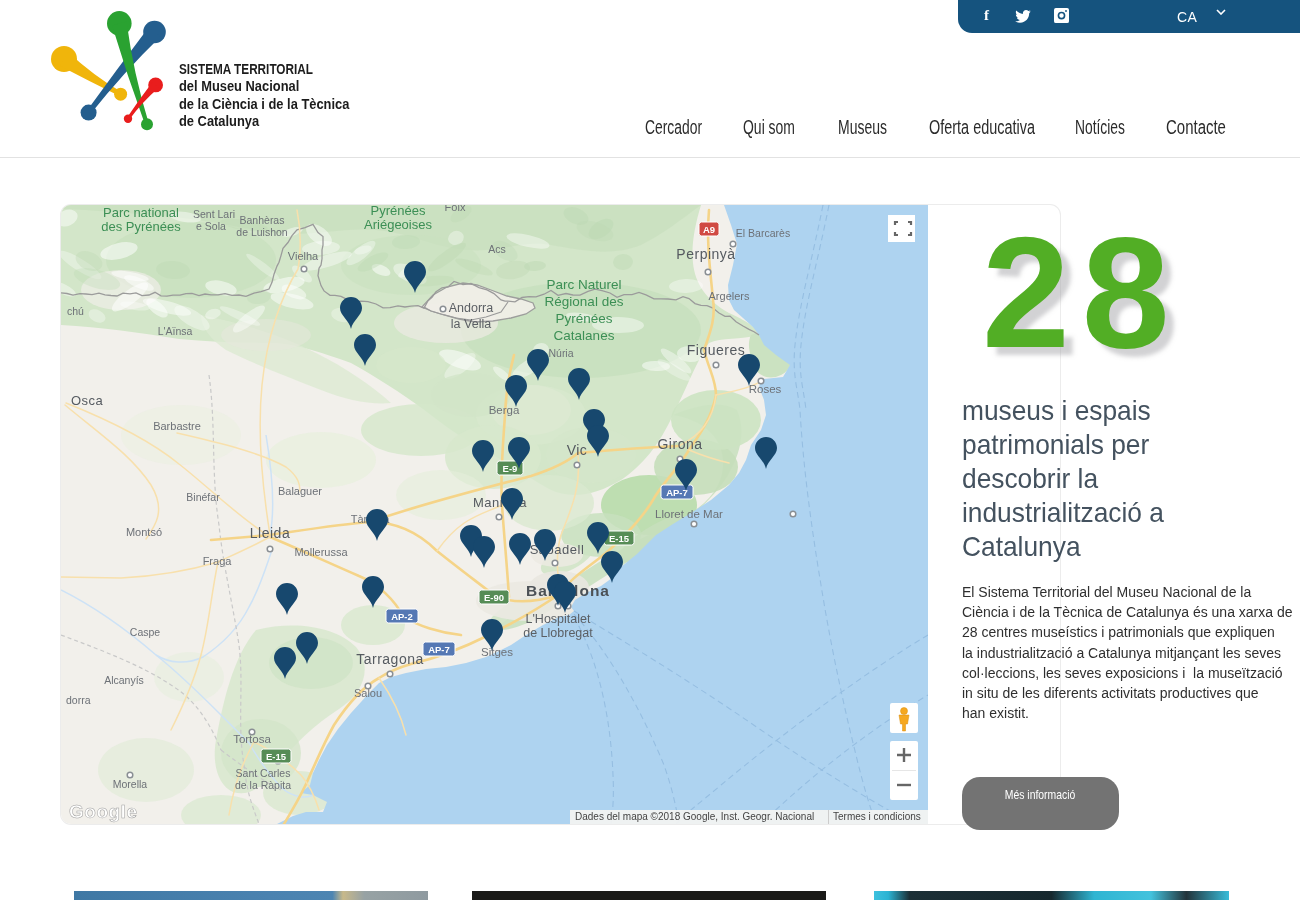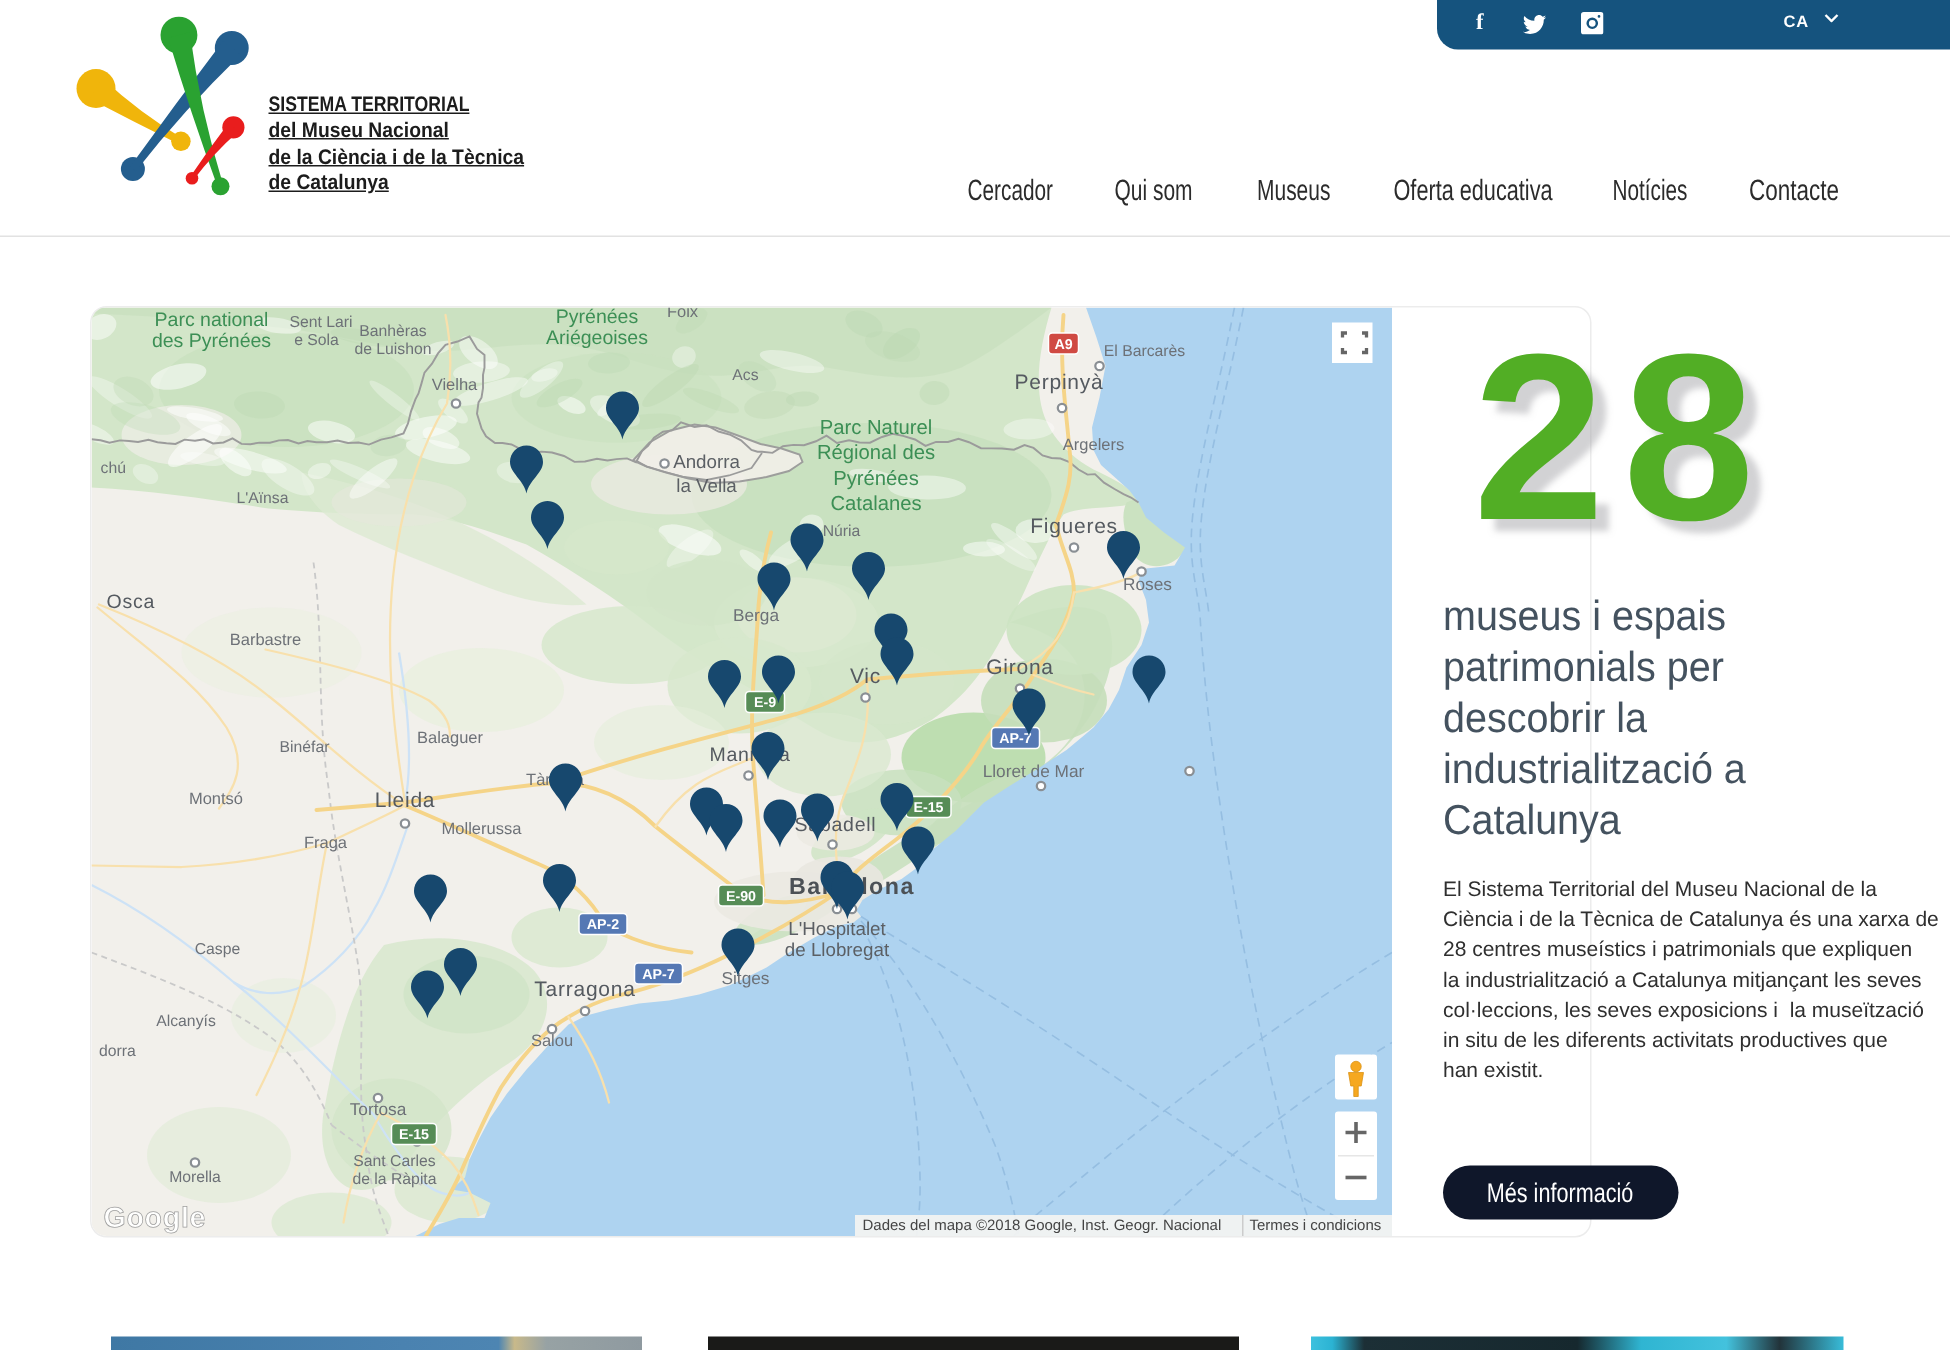--- a/index.html
+++ b/index.html
@@ -6,50 +6,50 @@
   * { margin:0; padding:0; box-sizing:border-box; }
   html,body { width:1300px; height:900px; overflow:hidden; background:#fff;
     font-family:"Liberation Sans", sans-serif; }
   body { position:relative; }
   
   #header { position:absolute; left:0; top:0; width:1300px; height:158px;
     background:#fff; border-bottom:1px solid #e2e2e2; z-index:5; }
   #topbar { position:absolute; left:958px; top:0; width:342px; height:33px;
     background:#15537e; border-bottom-left-radius:14px; }
   .soc { position:absolute; top:8px; color:#fff; }
-  #topbar .ca { position:absolute; left:231px; top:9px; color:#fff; font-size:11px;
-    font-weight:bold; letter-spacing:0.5px; }
+  #topbar .ca { position:absolute; left:219px; top:9px; color:#fff; font-size:14px;
+    font-weight:normal; letter-spacing:0.5px; }
   #topbar .chev { position:absolute; left:258px; top:9px; color:#fff; font-size:10px; }
   
   #logo { position:absolute; left:46px; top:6px; }
   #logotext { position:absolute; left:179px; top:61px;
     font-weight:bold; color:#1c1c1c; font-size:14px; line-height:17.3px;
-    white-space:nowrap;text-decoration:underline; }
+    white-space:nowrap; }
   #logotext div { transform:scaleX(0.92); transform-origin:0 50%; }
   #logotext .l1 { transform:scaleX(0.84); }
   
   #nav a { position:absolute; top:116px; color:#2b2b2b; font-size:19.5px;
     transform-origin:0 50%; white-space:nowrap; }
   
   #map { position:absolute; left:61px; top:205px; width:999px; height:619px;
     border-radius:10px; overflow:hidden; box-shadow:0 0 0 1px #ececec; }
   
   #col { position:absolute; left:962px; top:205px; width:330px; }
   #big28 { position:absolute; left:0px; top:8px; font-size:158px; line-height:1;
     font-weight:bold; color:#52ae25; letter-spacing:12px;
     text-shadow:9px 8px 4px rgba(165,165,170,0.5);margin-left:20px; }
   #h2 { position:absolute; left:0px; top:189px; width:360px; color:#44525f;
     font-size:28px; line-height:34px; font-weight:normal;
     transform:scaleX(0.94); transform-origin:0 0; white-space:nowrap; }
   #para { position:absolute; left:0px; top:377px; width:360px; color:#2f2f2f;
     font-size:14px; line-height:20.2px; transform:scaleX(1.0);
     transform-origin:0 0; white-space:nowrap; }
-  #btn { position:absolute; left:0px; top:572px; width:157px; height:36px;
-    background:#0f172a; border-radius:18px; color:#fff; text-align:center;
-    line-height:36px; font-size:18px; }
+  #btn { position:absolute; left:0px; top:572px; width:157px; height:53px;
+    background:#737373; border-radius:18px; color:#fff; text-align:center;
+    line-height:36px; font-size:13px; }
   #btn span { display:inline-block; transform:scaleX(0.80); }
   
   .card { position:absolute; top:891px; height:9px; }
 </style>
 </head>
 <body>
 
 <div id="header">
   <div id="topbar">
     <div class="soc" style="left:26px;top:7px;font-weight:bold;font-size:15px;font-family:'Liberation Serif',serif;">f</div>

